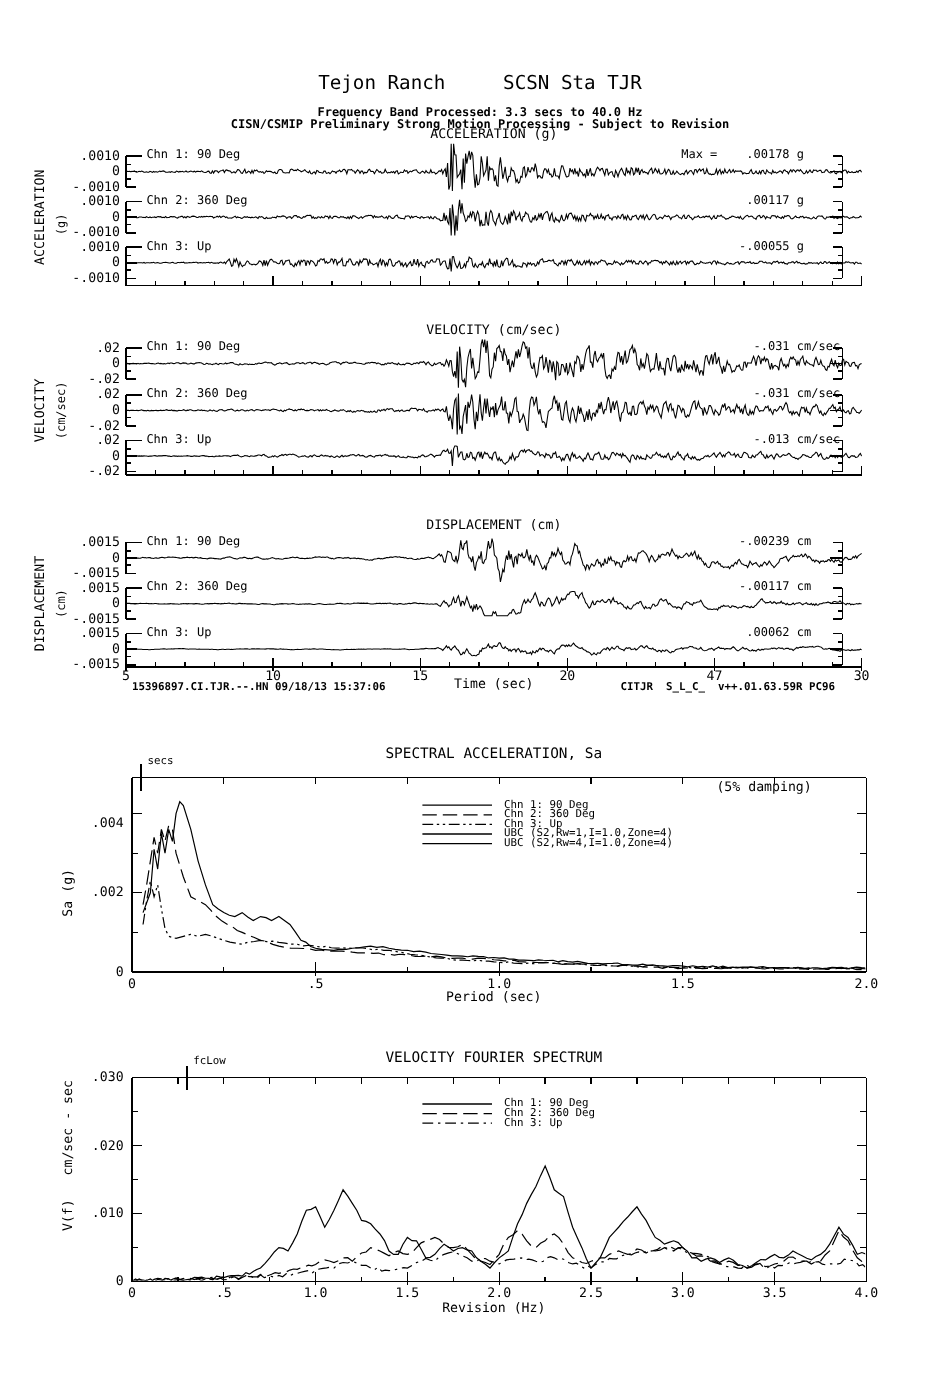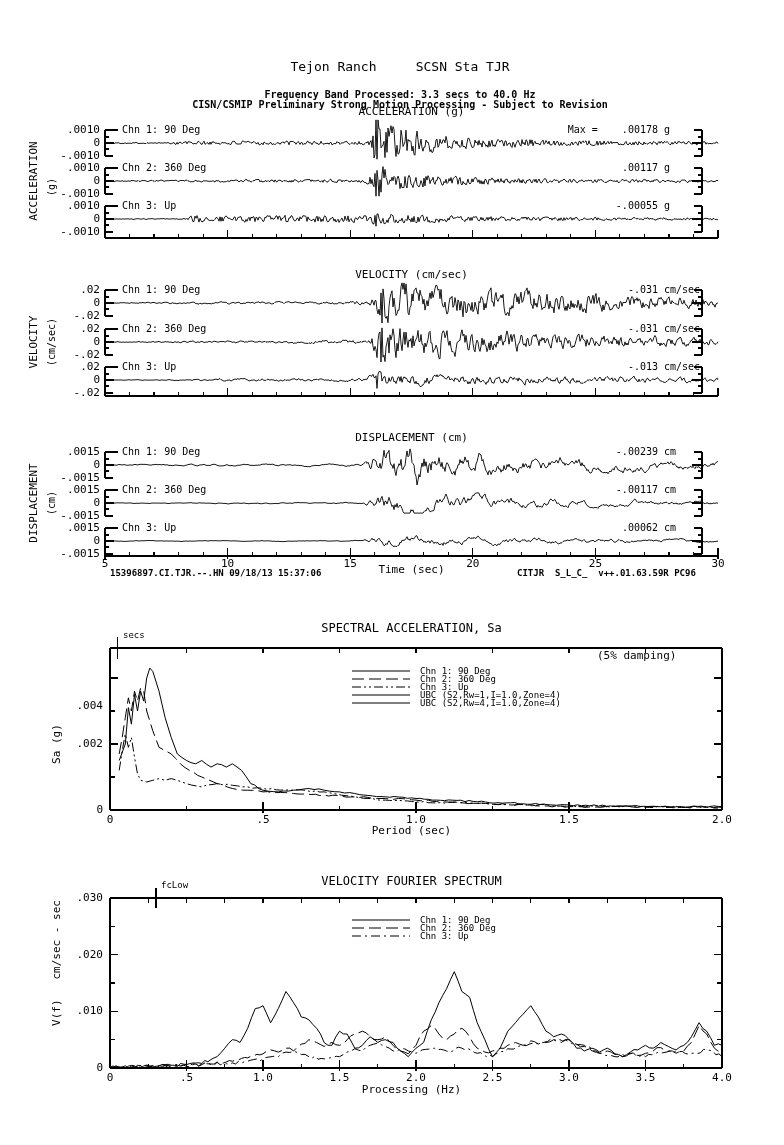--- a/index.html
+++ b/index.html
@@ -1,21 +1,21 @@
 <!DOCTYPE html>
 <html><head>
 <meta charset="utf-8">
 <style>
   html,body{margin:0;padding:0;background:#fff;}
   #page{position:relative;width:784px;height:1145px;background:#fff;overflow:hidden;
         font-family:"DejaVu Sans Mono",monospace;color:#000;}
   #plot-svg{position:absolute;left:0;top:0;}
   .lbl{position:absolute;font-family:"DejaVu Sans Mono",monospace;color:#000;
        font-size:11px;line-height:1.15;white-space:pre;}
-  .h1{font-size:13px;}
+  .h1{font-size:16px;}
   .h3{font-size:10px;font-weight:bold;}
   .title{font-size:11px;}
   .bigtitle{font-size:12px;}
   .ch{font-size:10px;}
   .lg{font-size:9px;}
   .fc{font-size:9px;}
   .ft{font-size:9px;font-weight:bold;}
   .rot{transform:translate(-50%,-50%) rotate(-90deg);}
   .ctr{text-align:center;}
 </style>
@@ -387,25 +387,25 @@
       <div class="lbl " style="left: 40px; top: 522px; width: 60px; text-align: right;">.0015</div>
       <div class="lbl " style="left: 40px; top: 535px; width: 60px; text-align: right;">0</div>
       <div class="lbl " style="left: 40px; top: 548px; width: 60px; text-align: right;">-.0015</div>
       <div class="lbl ch" style="left: 122px; top: 522px;">Chn 3: Up</div>
       <div class="lbl ch" style="left: 538px; top: 522px; width: 120px; text-align: right;">.00062</div>
       <div class="lbl ch" style="left: 664px; top: 522px;">cm</div>
       <div class="lbl " style="left: 85px; top: 558px; width: 40px; text-align: center;">5</div>
       <div class="lbl " style="left: 207.6px; top: 558px; width: 40px; text-align: center;">10</div>
       <div class="lbl " style="left: 330.2px; top: 558px; width: 40px; text-align: center;">15</div>
       <div class="lbl " style="left: 452.8px; top: 558px; width: 40px; text-align: center;">20</div>
-      <div class="lbl " style="left: 575.4px; top: 558px; width: 40px; text-align: center;">25</div>
+      <div class="lbl " style="left: 575.4px; top: 558px; width: 40px; text-align: center;">47</div>
       <div class="lbl " style="left: 698px; top: 558px; width: 40px; text-align: center;">30</div>
       <div class="lbl " style="left: 43px; top: 804px; width: 60px; text-align: right;">0</div>
       <div class="lbl " style="left: 43px; top: 738px; width: 60px; text-align: right;">.002</div>
-      <div class="lbl " style="left: 43px; top: 700px; width: 60px; text-align: right;">.004</div>
+      <div class="lbl " style="left: 43px; top: 680px; width: 60px; text-align: right;">.004</div>
       <div class="lbl " style="left: 90px; top: 814px; width: 40px; text-align: center;">0</div>
       <div class="lbl " style="left: 243px; top: 814px; width: 40px; text-align: center;">.5</div>
       <div class="lbl " style="left: 396px; top: 814px; width: 40px; text-align: center;">1.0</div>
       <div class="lbl " style="left: 549px; top: 814px; width: 40px; text-align: center;">1.5</div>
       <div class="lbl " style="left: 702px; top: 814px; width: 40px; text-align: center;">2.0</div>
       <div class="lbl lg" style="left: 420px; top: 666px;">Chn 1: 90 Deg</div>
       <div class="lbl lg" style="left: 420px; top: 674px;">Chn 2: 360 Deg</div>
       <div class="lbl lg" style="left: 420px; top: 682px;">Chn 3: Up</div>
       <div class="lbl lg" style="left: 420px; top: 690px;">UBC (S2,Rw=1,I=1.0,Zone=4)</div>
       <div class="lbl lg" style="left: 420px; top: 698px;">UBC (S2,Rw=4,I=1.0,Zone=4)</div>
@@ -447,15 +447,15 @@
   <div class="lbl ft" style="left:517px;top:568px;">CITJR  S_L_C_  v++.01.63.59R PC96</div>
 
   <div class="lbl bigtitle ctr" style="left:105px;top:622px;width:613px;">SPECTRAL ACCELERATION, Sa</div>
   <div class="lbl" style="left:597px;top:650px;">(5% damping)</div>
   <div class="lbl fc" style="left:123px;top:630px;">secs</div>
   <div class="lbl ctr" style="left:105px;top:825px;width:613px;">Period (sec)</div>
   <div class="lbl rot" style="left:57px;top:744px;">Sa (g)</div>
 
   <div class="lbl bigtitle ctr" style="left:105px;top:875px;width:613px;">VELOCITY FOURIER SPECTRUM</div>
   <div class="lbl fc" style="left:161px;top:880px;">fcLow</div>
-  <div class="lbl ctr" style="left:105px;top:1084px;width:613px;">Processing (Hz)</div>
+  <div class="lbl ctr" style="left:105px;top:1084px;width:613px;">Revision (Hz)</div>
   <div class="lbl rot" style="left:57px;top:963px;">V(f)   cm/sec - sec</div>
 </div>
 
 </body></html>

